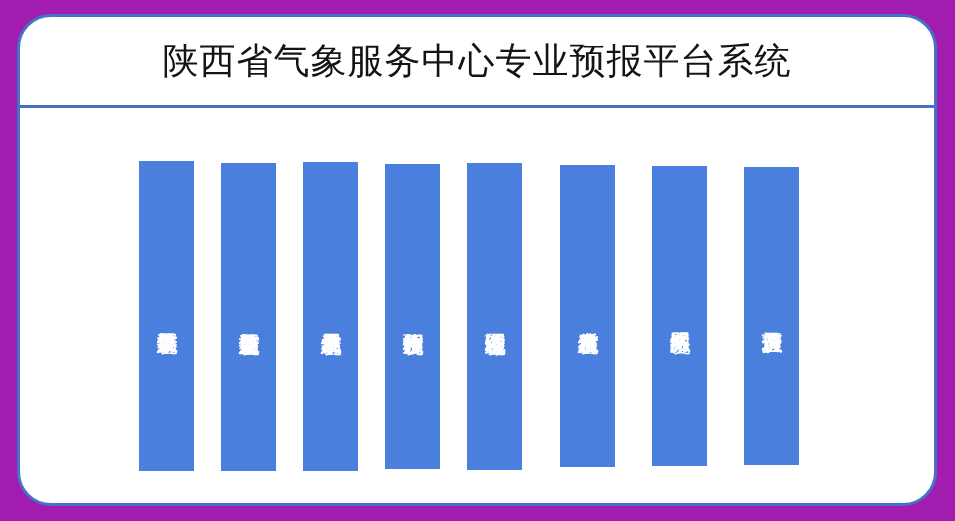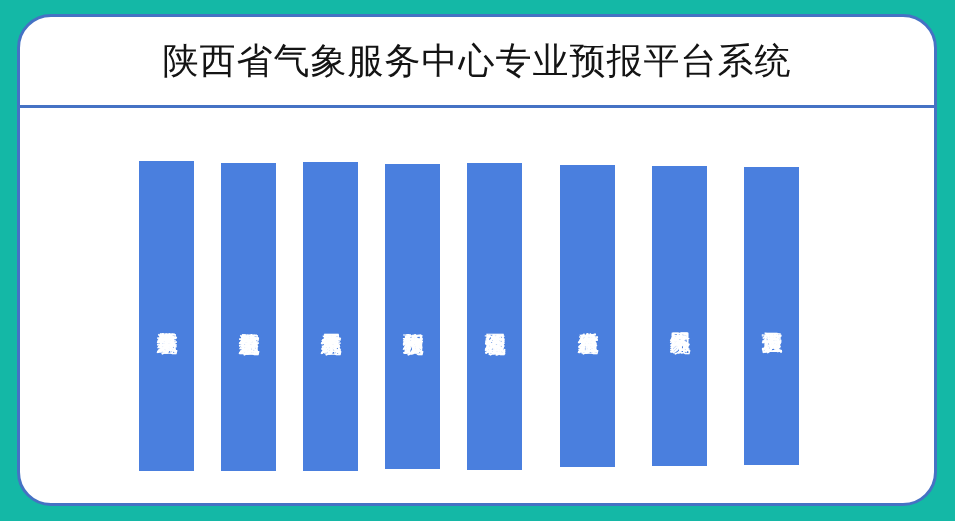--- a/index.html
+++ b/index.html
@@ -12,21 +12,21 @@
     width: 955px;
     height: 521px;
     overflow: hidden;
     font-family: "Liberation Serif", "DejaVu Serif", serif;
   }
 
   .page {
     position: relative;
     width: 955px;
     height: 521px;
-    background: #14b8a6;
+    background: #a21caf;
   }
 
   
   .frame {
     position: absolute;
     left: 17px;
     top: 14px;
     width: 920px;
     height: 492px;
     box-sizing: border-box;

